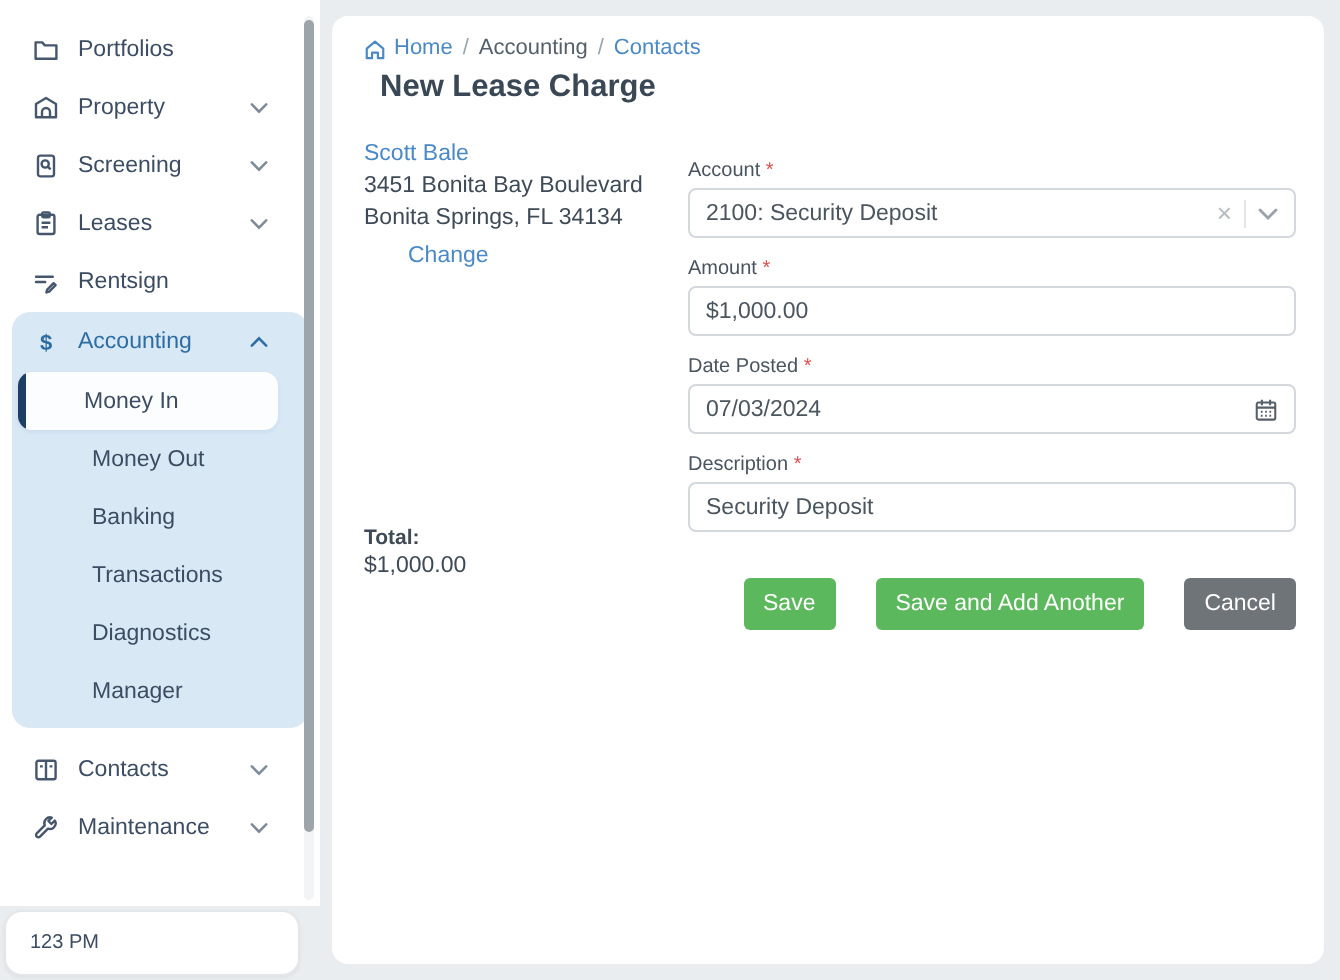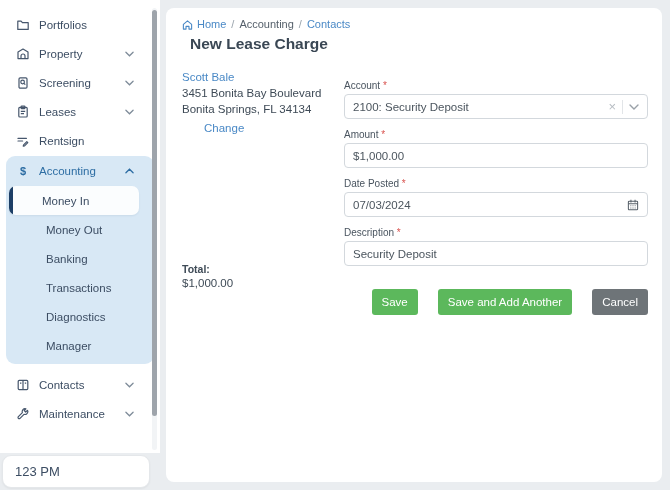--- a/index.html
+++ b/index.html
@@ -35,21 +35,21 @@
   .active-bar { width:4px; height:100%; background:#1d3f66; flex:none; }
   .sub-item.active .sub-label { padding-left:29px; }
   
   .sb-track { position:absolute; left:152px; top:8px; width:5px; height:442px; background:#f2f4f6; border-radius:3px; }
   .sb-thumb { position:absolute; left:0; top:2px; width:5px; height:406px; background:#9ea4ab; border-radius:3px; }
   
   .footer-card {
     position:absolute; left:2px; top:455px; width:148px; height:33px;
     background:#fff; border:1px solid #e4e7ea; border-radius:9px;
     display:flex; align-items:center; padding-left:12px;
-    font-size:13px; color:#3c4d63; box-shadow:0 1px 2px rgba(0,0,0,.05);
+    font-size:10px; color:#3c4d63; box-shadow:0 1px 2px rgba(0,0,0,.05);
   }
   
   .main-card {
     position:absolute; left:166px; top:8px; width:496px; height:474px;
     background:#fff; border-radius:8px;
   }
   .breadcrumb { position:absolute; top:10px; left:16px; display:flex; align-items:center; gap:5px; font-size:11px; }
   .crumb-link { color:#4a89c6; cursor:pointer; display:flex; align-items:center; gap:4px; }
   .crumb-sep { color:#9aa4ad; }
   .crumb-current { color:#55606b; }

